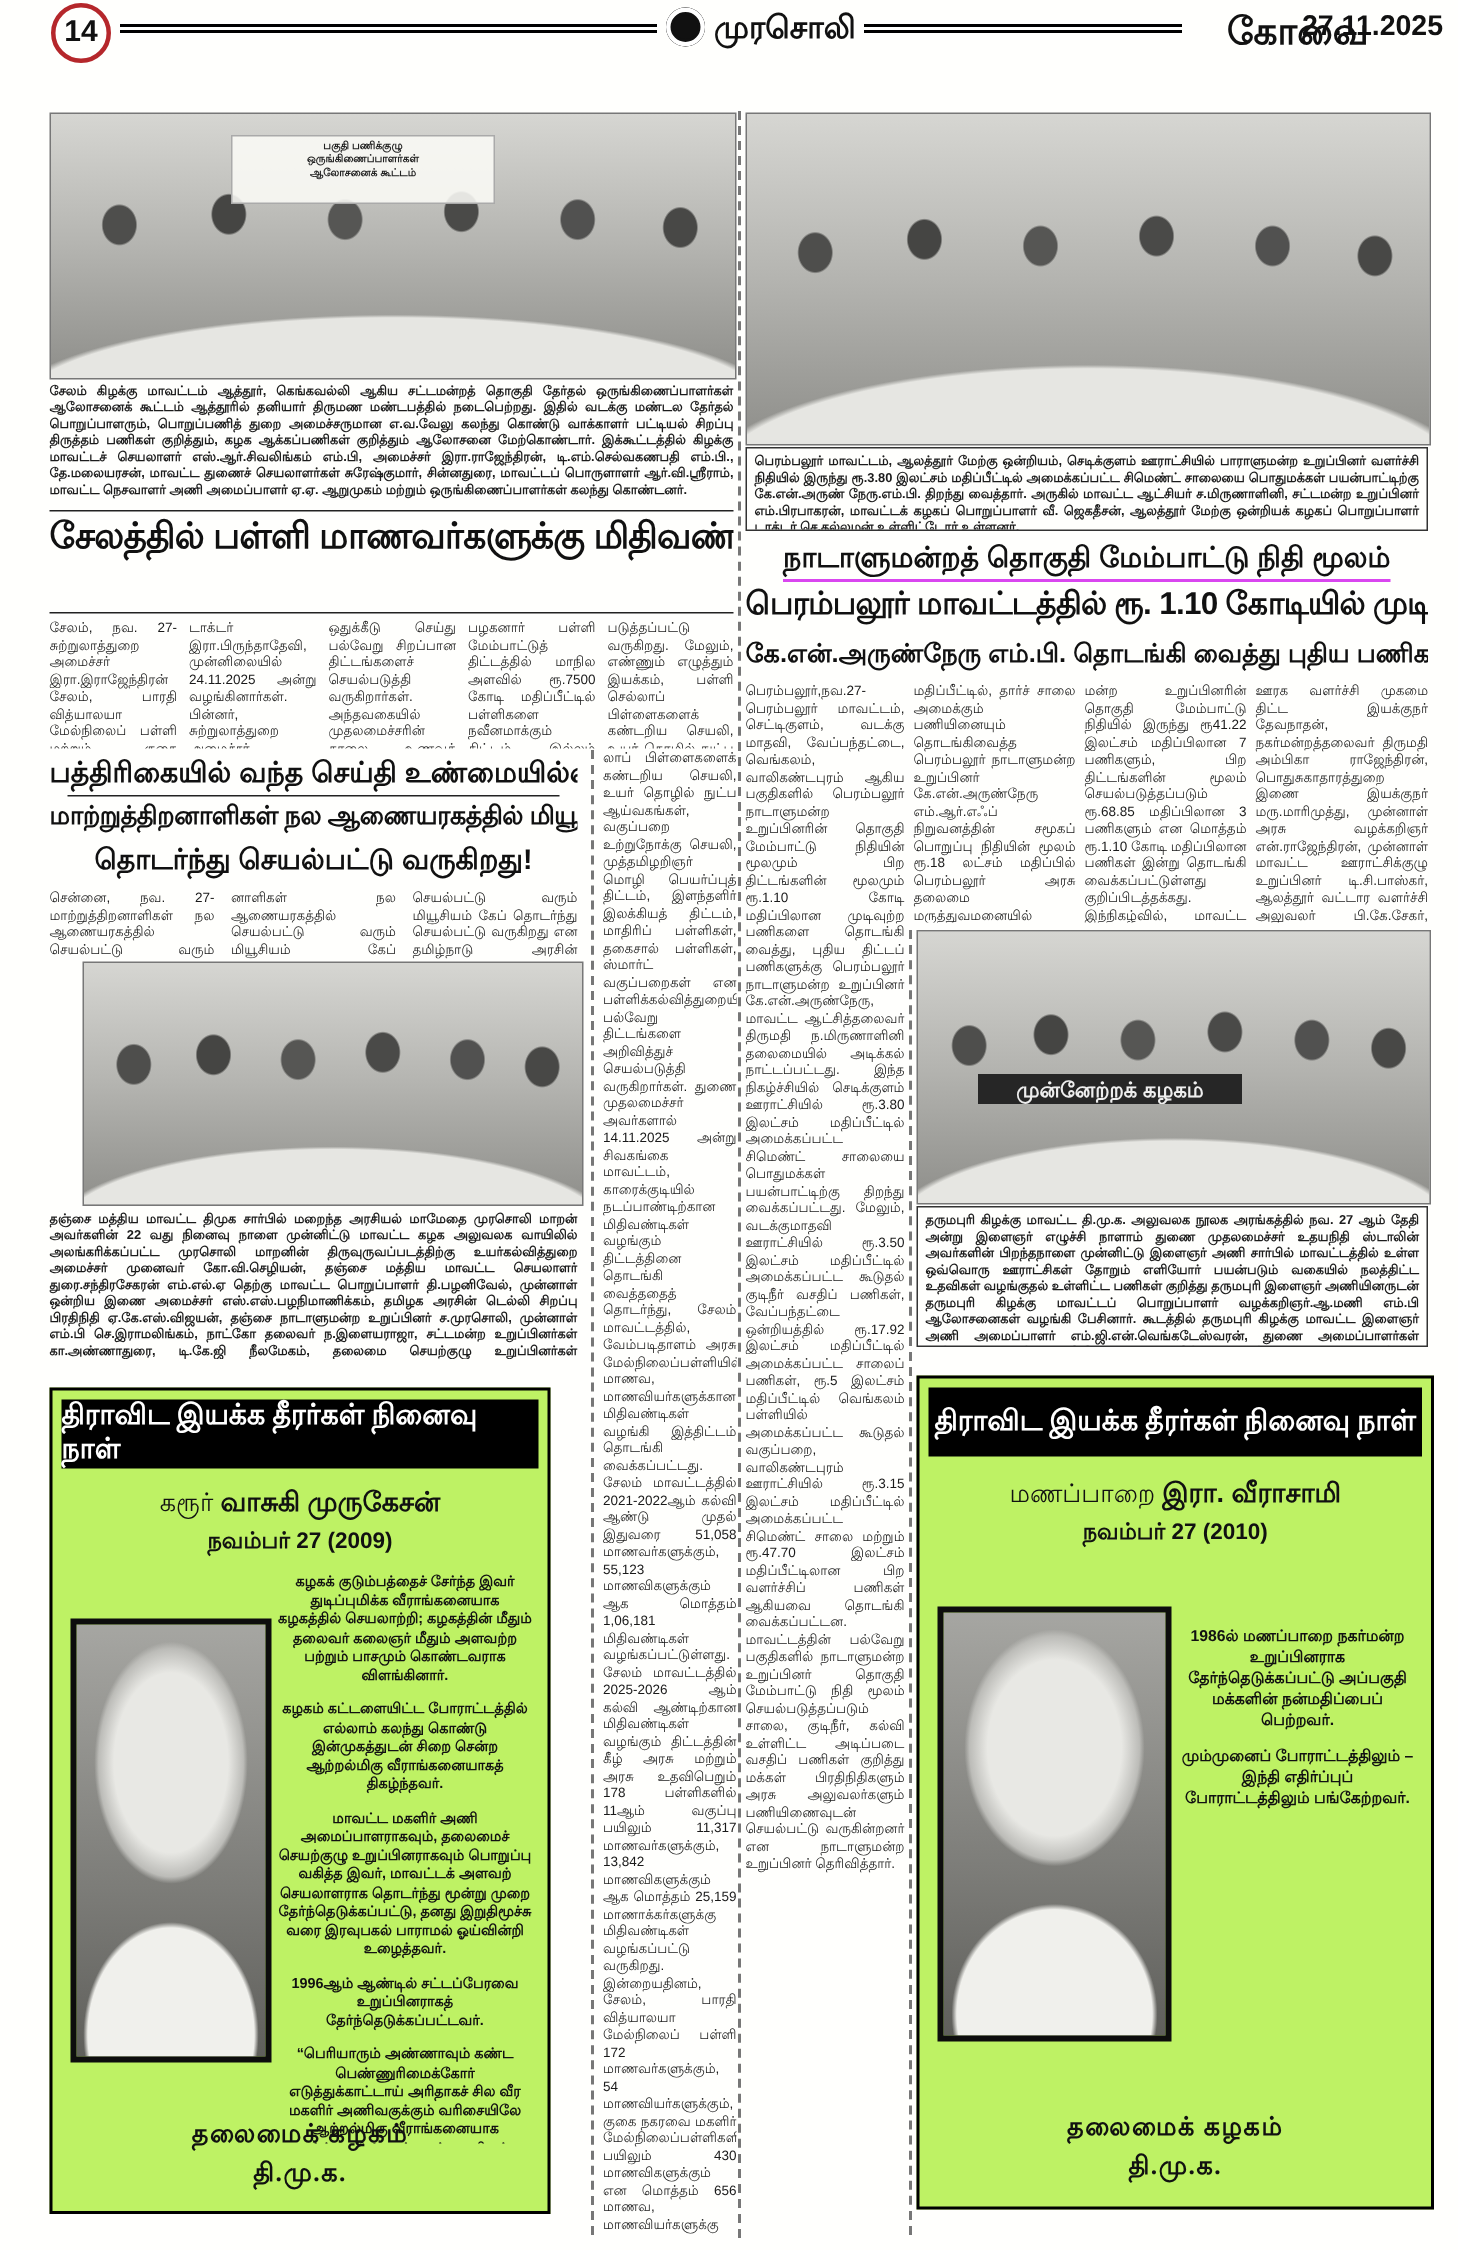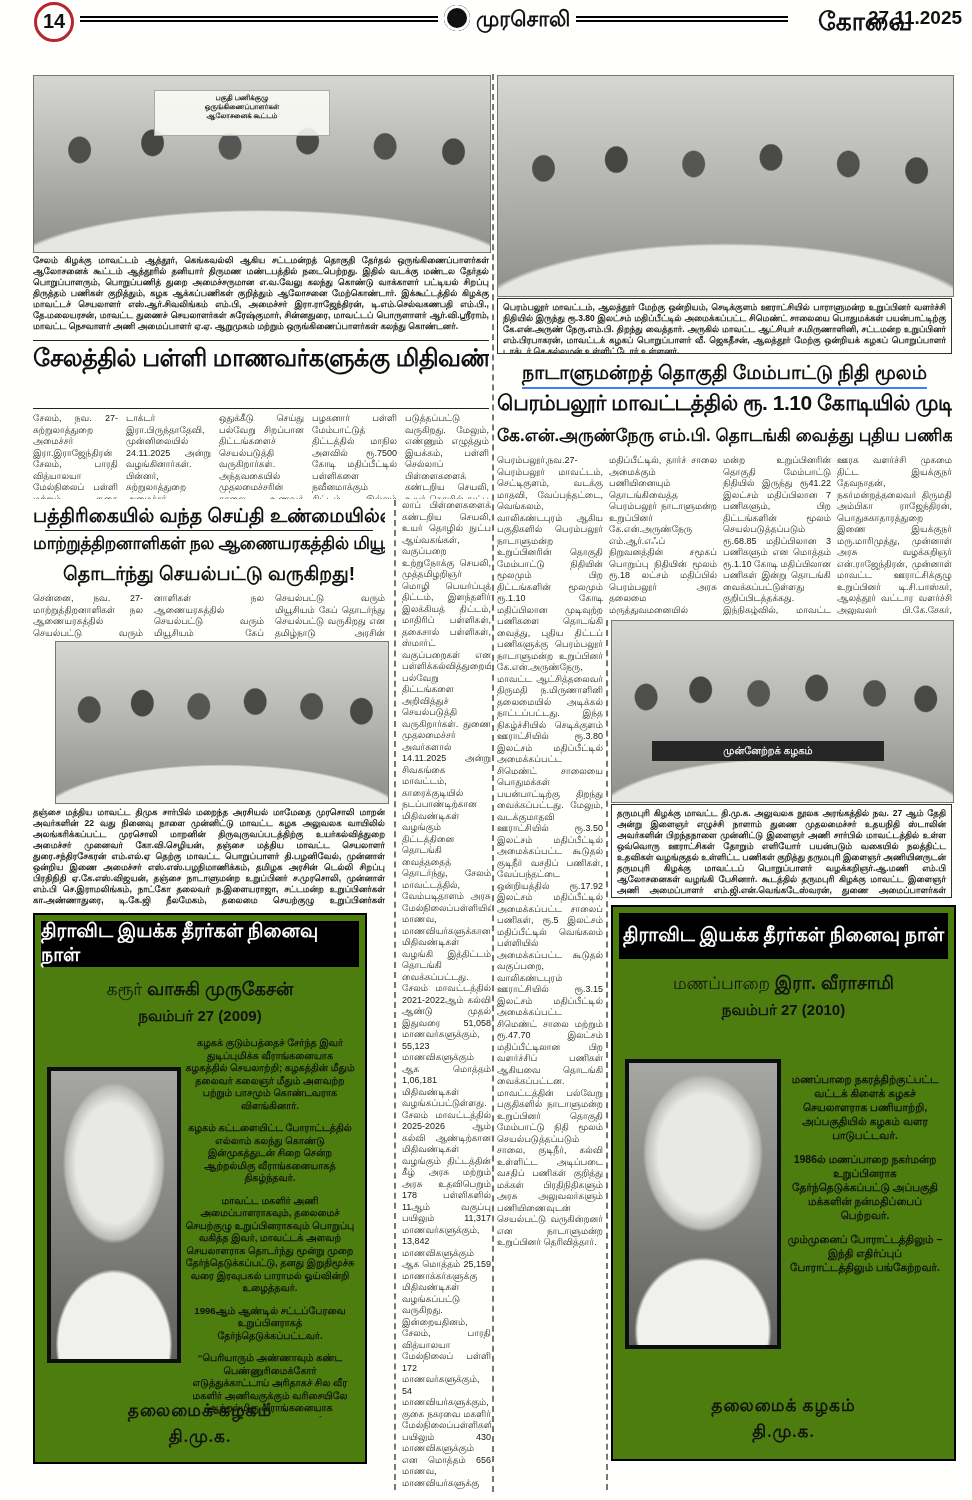--- a/index.html
+++ b/index.html
@@ -22,21 +22,21 @@
       radial-gradient(ellipse 24px 28px at 60% 37%, #4a4a48 0 45%, transparent 50%),
       radial-gradient(ellipse 24px 28px at 77% 40%, #515150 0 45%, transparent 50%),
       radial-gradient(ellipse 24px 28px at 92% 43%, #484846 0 45%, transparent 50%),
       radial-gradient(ellipse 95% 60% at 50% 112%, #e6e6e2 0 58%, transparent 60%),
       linear-gradient(180deg,#d6d6d2 0%,#b4b4b0 50%,#8e8e8a 100%);}
   .portrait{overflow:hidden;border:4px solid #0d0d0d;
     background:
       radial-gradient(ellipse 58% 40% at 50% 32%, #e8e8e4 0 52%, #bcbcb8 66%, transparent 70%),
       radial-gradient(ellipse 80% 45% at 50% 95%, #f0f0ec 0 55%, transparent 58%),
       linear-gradient(180deg,#a6a6a2,#7d7d79 60%,#5f5f5b);}
-  .memorial{border:2.5px solid #000;background:#4d7c0f;}
+  .memorial{border:2.5px solid #000;background:#bef264;margin-top:12px;}
   .mem-banner{position:absolute;left:6px;right:6px;top:6px;height:46px;background:#000;color:#fff;
     font-family:"Liberation Serif","DejaVu Serif",serif;font-weight:bold;font-size:19px;
     display:flex;align-items:center;justify-content:center;}
   .mem-name{font-size:17px;}
   .mem-name .nm{font-weight:bold;font-size:18px;}
   .mem-date{font-size:15px;font-weight:bold;}
   .mem-par{font-size:9.6px;line-height:12.5px;font-weight:bold;text-align:center;margin:0 0 10px 0;}
   .mem-footer{font-family:"Liberation Serif","DejaVu Serif",serif;font-weight:bold;font-size:17px;
     text-align:center;line-height:26px;letter-spacing:1px;}
   .pill-banner{background:rgba(250,250,246,.88);border:1px solid #aaa;font-size:7px;line-height:9px;
@@ -111,46 +111,45 @@
     <div class="abs mem-footer" style="left:0;bottom:12px;width:100%;">
       <div>தலைமைக் கழகம்</div>
       <div>தி.மு.க.</div>
     </div>
   </div>
 
   <div class="abs photo" style="left:497px;top:75px;width:455px;height:220px;"></div>
   <div class="abs cap" style="left:497px;top:298px;width:443px;height:48px;border:1.5px solid #333;padding:3px 5px;">பெரம்பலூர் மாவட்டம், ஆலத்தூர் மேற்கு ஒன்றியம், செடிக்குளம் ஊராட்சியில் பாராளுமன்ற உறுப்பினர் வளர்ச்சி நிதியில் இருந்து ரூ.3.80 இலட்சம் மதிப்பீட்டில் அமைக்கப்பட்ட சிமெண்ட் சாலையை பொதுமக்கள் பயன்பாட்டிற்கு கே.என்.அருண் நேரு.எம்.பி. திறந்து வைத்தார். அருகில் மாவட்ட ஆட்சியர் ச.மிருணாளினி, சட்டமன்ற உறுப்பினர் எம்.பிரபாகரன், மாவட்டக் கழகப் பொறுப்பாளர் வீ. ஜெகதீசன், ஆலத்தூர் மேற்கு ஒன்றியக் கழகப் பொறுப்பாளர் டாக்டர் செ.கல்லமன் உள்ளிட்டோர் உள்ளனர்.</div>
 
   <div class="abs ctr" style="left:497px;top:362px;width:455px;height:26px;">
-    <span class="b" style="font-size:19px;border-bottom:2px solid #3b82f6;padding-bottom:1px;display:inline-block;">நாடாளுமன்றத் தொகுதி மேம்பாட்டு நிதி மூலம்</span>
+    <span class="b" style="font-size:19px;border-bottom:2px solid #d946ef;padding-bottom:1px;display:inline-block;">நாடாளுமன்றத் தொகுதி மேம்பாட்டு நிதி மூலம்</span>
   </div>
   <div class="abs b ctr fit" style="left:497px;top:391px;width:455px;height:34px;font-size:21px;letter-spacing:-0.5px;">பெரம்பலூர் மாவட்டத்தில் ரூ. 1.10 கோடியில் முடிவுற்றப் பணிகள்!</div>
   <div class="abs b ctr fit" style="left:497px;top:426px;width:455px;height:24px;font-size:17px;">கே.என்.அருண்நேரு எம்.பி. தொடங்கி வைத்து புதிய பணிகளுக்கு அடிக்கல்!</div>
 
   <div class="abs bodytxt" style="left:497px;top:455px;width:106px;height:1035px;">பெரம்பலூர்,நவ.27- பெரம்பலூர் மாவட்டம், செட்டிகுளம், வடக்கு மாதவி, வேப்பந்தட்டை, வெங்கலம், வாலிகண்டபுரம் ஆகிய பகுதிகளில் பெரம்பலூர் நாடாளுமன்ற உறுப்பினரின் தொகுதி மேம்பாட்டு நிதியின் மூலமும் பிற திட்டங்களின் மூலமும் ரூ.1.10 கோடி மதிப்பிலான முடிவுற்ற பணிகளை தொடங்கி வைத்து, புதிய திட்டப் பணிகளுக்கு பெரம்பலூர் நாடாளுமன்ற உறுப்பினர் கே.என்.அருண்நேரு, மாவட்ட ஆட்சித்தலைவர் திருமதி ந.மிருணாளினி தலைமையில் அடிக்கல் நாட்டப்பட்டது. இந்த நிகழ்ச்சியில் செடிக்குளம் ஊராட்சியில் ரூ.3.80 இலட்சம் மதிப்பீட்டில் அமைக்கப்பட்ட சிமெண்ட் சாலையை பொதுமக்கள் பயன்பாட்டிற்கு திறந்து வைக்கப்பட்டது. மேலும், வடக்குமாதவி ஊராட்சியில் ரூ.3.50 இலட்சம் மதிப்பீட்டில் அமைக்கப்பட்ட கூடுதல் குடிநீர் வசதிப் பணிகள், வேப்பந்தட்டை ஒன்றியத்தில் ரூ.17.92 இலட்சம் மதிப்பீட்டில் அமைக்கப்பட்ட சாலைப் பணிகள், ரூ.5 இலட்சம் மதிப்பீட்டில் வெங்கலம் பள்ளியில் அமைக்கப்பட்ட கூடுதல் வகுப்பறை, வாலிகண்டபுரம் ஊராட்சியில் ரூ.3.15 இலட்சம் மதிப்பீட்டில் அமைக்கப்பட்ட சிமெண்ட் சாலை மற்றும் ரூ.47.70 இலட்சம் மதிப்பீட்டிலான பிற வளர்ச்சிப் பணிகள் ஆகியவை தொடங்கி வைக்கப்பட்டன. மாவட்டத்தின் பல்வேறு பகுதிகளில் நாடாளுமன்ற உறுப்பினர் தொகுதி மேம்பாட்டு நிதி மூலம் செயல்படுத்தப்படும் சாலை, குடிநீர், கல்வி உள்ளிட்ட அடிப்படை வசதிப் பணிகள் குறித்து மக்கள் பிரதிநிதிகளும் அரசு அலுவலர்களும் பணியிணைவுடன் செயல்பட்டு வருகின்றனர் என நாடாளுமன்ற உறுப்பினர் தெரிவித்தார்.</div>
   <div class="abs bodytxt" style="left:609px;top:455px;width:108px;height:160px;">மதிப்பீட்டில், தார்ச் சாலை அமைக்கும் பணியினையும் தொடங்கிவைத்த பெரம்பலூர் நாடாளுமன்ற உறுப்பினர் கே.என்.அருண்நேரு எம்.ஆர்.எஃப் நிறுவனத்தின் சமூகப் பொறுப்பு நிதியின் மூலம் ரூ.18 லட்சம் மதிப்பில் பெரம்பலூர் அரசு தலைமை மருத்துவமனையில் அமைக்கப்பட்டுள்ள குடிநீர் சுத்திகரிப்பு நிலையத்தினையும் திறந்து வைத்தார். பெரம்பலூர் நாடாளு</div>
   <div class="abs bodytxt" style="left:723px;top:455px;width:108px;height:160px;">மன்ற உறுப்பினரின் தொகுதி மேம்பாட்டு நிதியில் இருந்து ரூ41.22 இலட்சம் மதிப்பிலான 7 பணிகளும், பிற திட்டங்களின் மூலம் செயல்படுத்தப்படும் ரூ.68.85 மதிப்பிலான 3 பணிகளும் என மொத்தம் ரூ.1.10 கோடி மதிப்பிலான பணிகள் இன்று தொடங்கி வைக்கப்பட்டுள்ளது குறிப்பிடத்தக்கது. இந்நிகழ்வில், மாவட்ட கழக பொறுப்பாளர் வீ. ஜெகதீசன்,</div>
   <div class="abs bodytxt" style="left:837px;top:455px;width:115px;height:160px;">ஊரக வளர்ச்சி முகமை திட்ட இயக்குநர் தேவநாதன், நகர்மன்றத்தலைவர் திருமதி அம்பிகா ராஜேந்திரன், பொதுசுகாதாரத்துறை இணை இயக்குநர் மரு.மாரிமுத்து, முன்னாள் அரசு வழக்கறிஞர் என்.ராஜேந்திரன், முன்னாள் மாவட்ட ஊராட்சிக்குழு உறுப்பினர் டி.சி.பாஸ்கர், ஆலத்தூர் வட்டார வளர்ச்சி அலுவலர் பி.கே.சேகர், த.வாசகி மற்றும் அரசு அலுவலர்கள் பலர் கலந்து கொண்டனர்.</div>
 
   <div class="abs vdash" style="left:606px;top:620px;height:870px;"></div>
 
   <div class="abs photo" style="left:611px;top:620px;width:341px;height:181px;">
-    <div class="abs ctr" style="left:40px;top:120px;width:232px;height:20px;background:#262626;color:#eee;font-size:10px;font-weight:bold;line-height:20px;overflow:hidden;">முன்னேற்றக் கழகம்</div>
+    <div class="abs ctr" style="left:40px;top:95px;width:176px;height:20px;background:#262626;color:#eee;font-size:14px;font-weight:bold;line-height:20px;overflow:hidden;">முன்னேற்றக் கழகம்</div>
   </div>
   <div class="abs cap" style="left:611px;top:804px;width:329px;height:86px;border:1.5px solid #333;padding:3px 5px;">தருமபுரி கிழக்கு மாவட்ட தி.மு.க. அலுவலக நூலக அரங்கத்தில் நவ. 27 ஆம் தேதி அன்று இளைஞர் எழுச்சி நாளாம்  துணை முதலமைச்சர் உதயநிதி ஸ்டாலின் அவர்களின் பிறந்தநாளை முன்னிட்டு இளைஞர் அணி சார்பில் மாவட்டத்தில் உள்ள ஒவ்வொரு ஊராட்சிகள் தோறும் எளியோர் பயன்படும் வகையில் நலத்திட்ட உதவிகள் வழங்குதல் உள்ளிட்ட பணிகள் குறித்து தருமபுரி இளைஞர் அணியினருடன் தருமபுரி கிழக்கு மாவட்டப் பொறுப்பாளர் வழக்கறிஞர்.ஆ.மணி எம்.பி ஆலோசனைகள் வழங்கி பேசினார். கூடத்தில் தருமபுரி கிழக்கு மாவட்ட இளைஞர் அணி அமைப்பாளர் எம்.ஜி.என்.வெங்கடேஸ்வரன், துணை அமைப்பாளர்கள் அசோக்குமார், கே.ஆர்.சி.செல்வராஜ், ராஜிகோபால், கோகுல்வரன், முத்துமிழன், கலைச் செல்வன், தங்கதமிழ்ச்செல்வன் மற்றும் ஒன்றிய இளைஞர் அணியினர் கலந்து கொண்டனர்.</div>
 
   <div class="abs memorial" style="left:611px;top:905px;width:341px;height:552px;">
     <div class="mem-banner">திராவிட இயக்க தீரர்கள் நினைவு நாள்</div>
     <div class="abs ctr mem-name" style="left:0;top:66px;width:100%;">
       <span>மணப்பாறை </span><span class="nm">இரா. வீராசாமி</span>
     </div>
     <div class="abs ctr mem-date" style="left:0;top:94px;width:100%;">நவம்பர்   27 (2010)</div>
     <div class="abs portrait" style="left:12px;top:152px;width:148px;height:282px;"></div>
     <div class="abs" style="left:174px;top:165px;width:156px;height:300px;overflow:hidden;">
-      <p class="mem-par" style="font-size:10.5px;line-height:14px;">மணப்பாறை நகரத்திற்குட்பட்ட வட்டக் கிளைக் கழகச் செயலாளராக பணியாற்றி, அப்பகுதியில் கழகம் வளர பாடுபட்டவர்.</p>
       <p class="mem-par" style="font-size:10.5px;line-height:14px;">1986ல் மணப்பாறை நகர்மன்ற உறுப்பினராக தேர்ந்தெடுக்கப்பட்டு அப்பகுதி மக்களின் நன்மதிப்பைப் பெற்றவர்.</p>
       <p class="mem-par" style="font-size:10.5px;line-height:14px;">மும்முனைப் போராட்டத்திலும் – இந்தி எதிர்ப்புப் போராட்டத்திலும் பங்கேற்றவர்.</p>
     </div>
     <div class="abs mem-footer" style="left:0;bottom:14px;width:100%;">
       <div>தலைமைக் கழகம்</div>
       <div>தி.மு.க.</div>
     </div>
   </div>
 
 </div>

